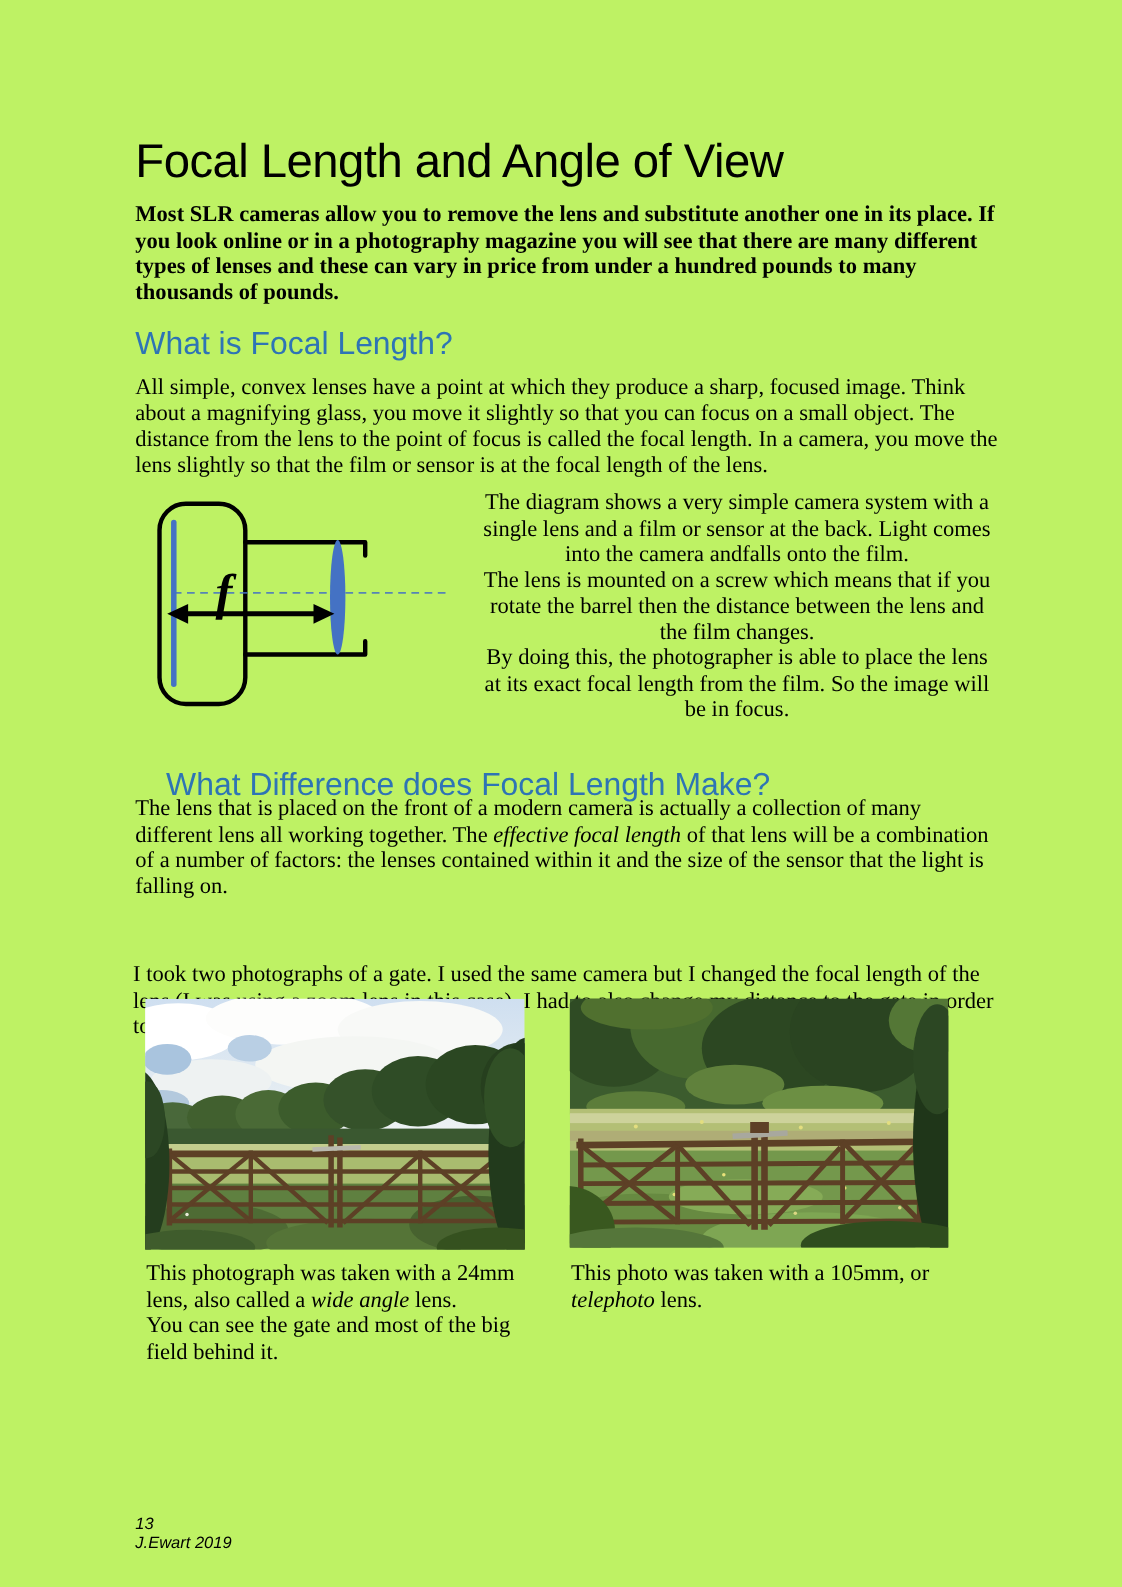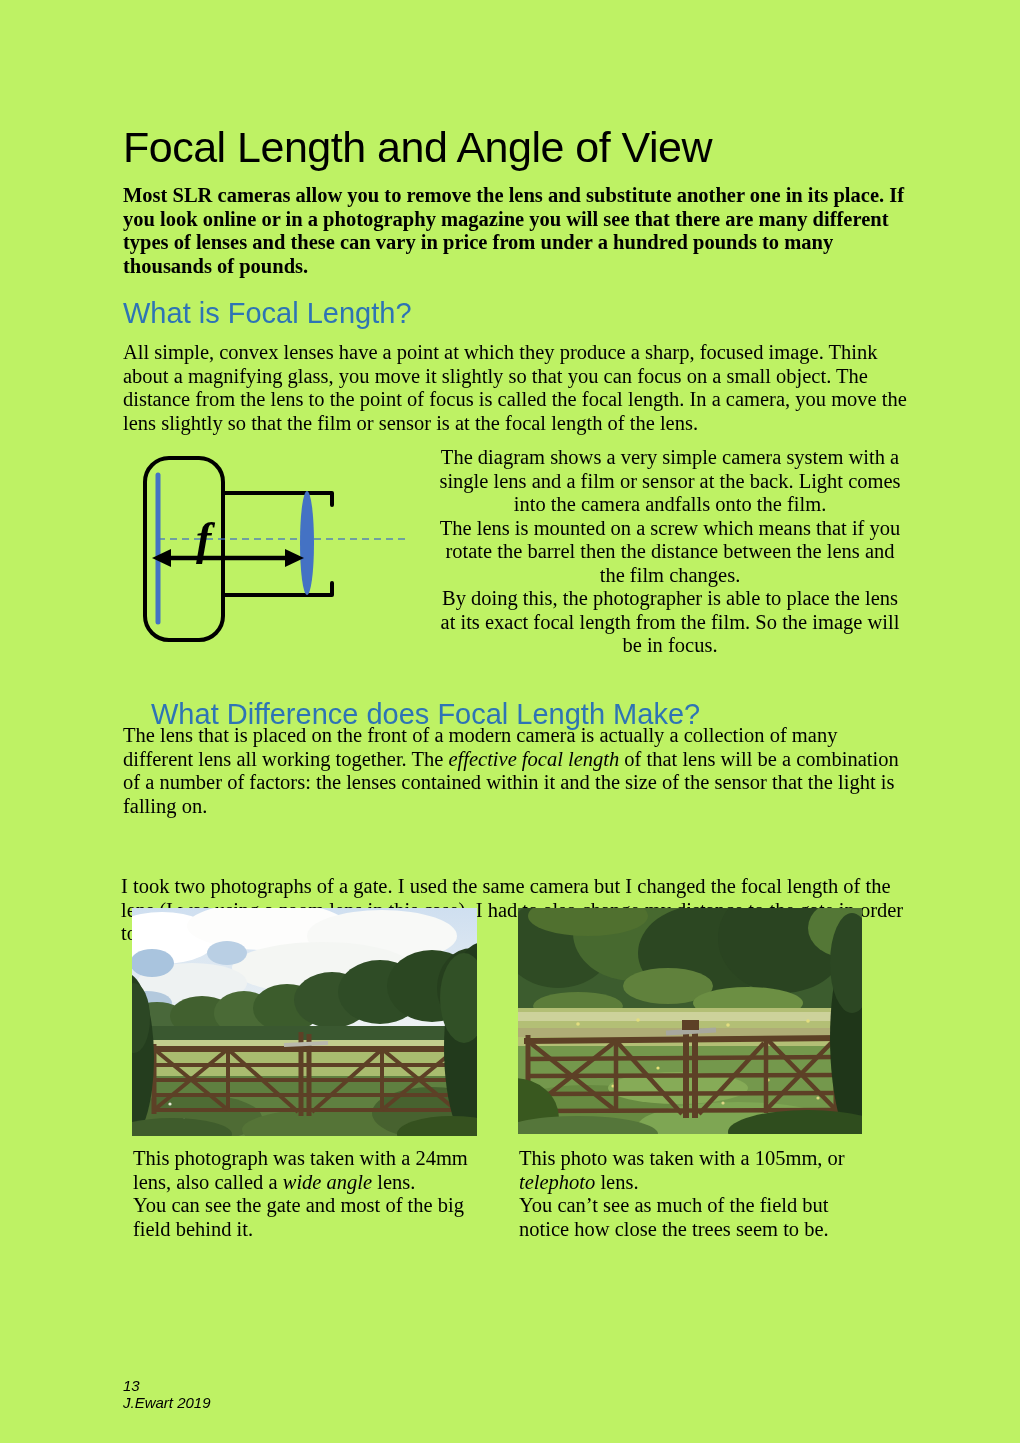--- a/index.html
+++ b/index.html
@@ -239,21 +239,20 @@
     </svg>
   </div>
 
   <div class="caption" id="caption-left">
     <div><span>This photograph was taken with a 24mm lens, also called a </span><span class="ital">wide angle</span><span> lens.</span></div>
     <div>You can see the gate and most of the big field behind it.</div>
   </div>
 
   <div class="caption" id="caption-right">
     <div><span>This photo was taken with a 105mm, or </span><span class="ital">telephoto</span><span> lens.</span></div>
-    <div>You can’t see as much of the field but notice how close the trees seem to be.</div>
   </div>
 
   <div class="footer">
     <span>13</span>
     <span>J.Ewart 2019</span>
   </div>
 
 </div>
 
 </body></html>

